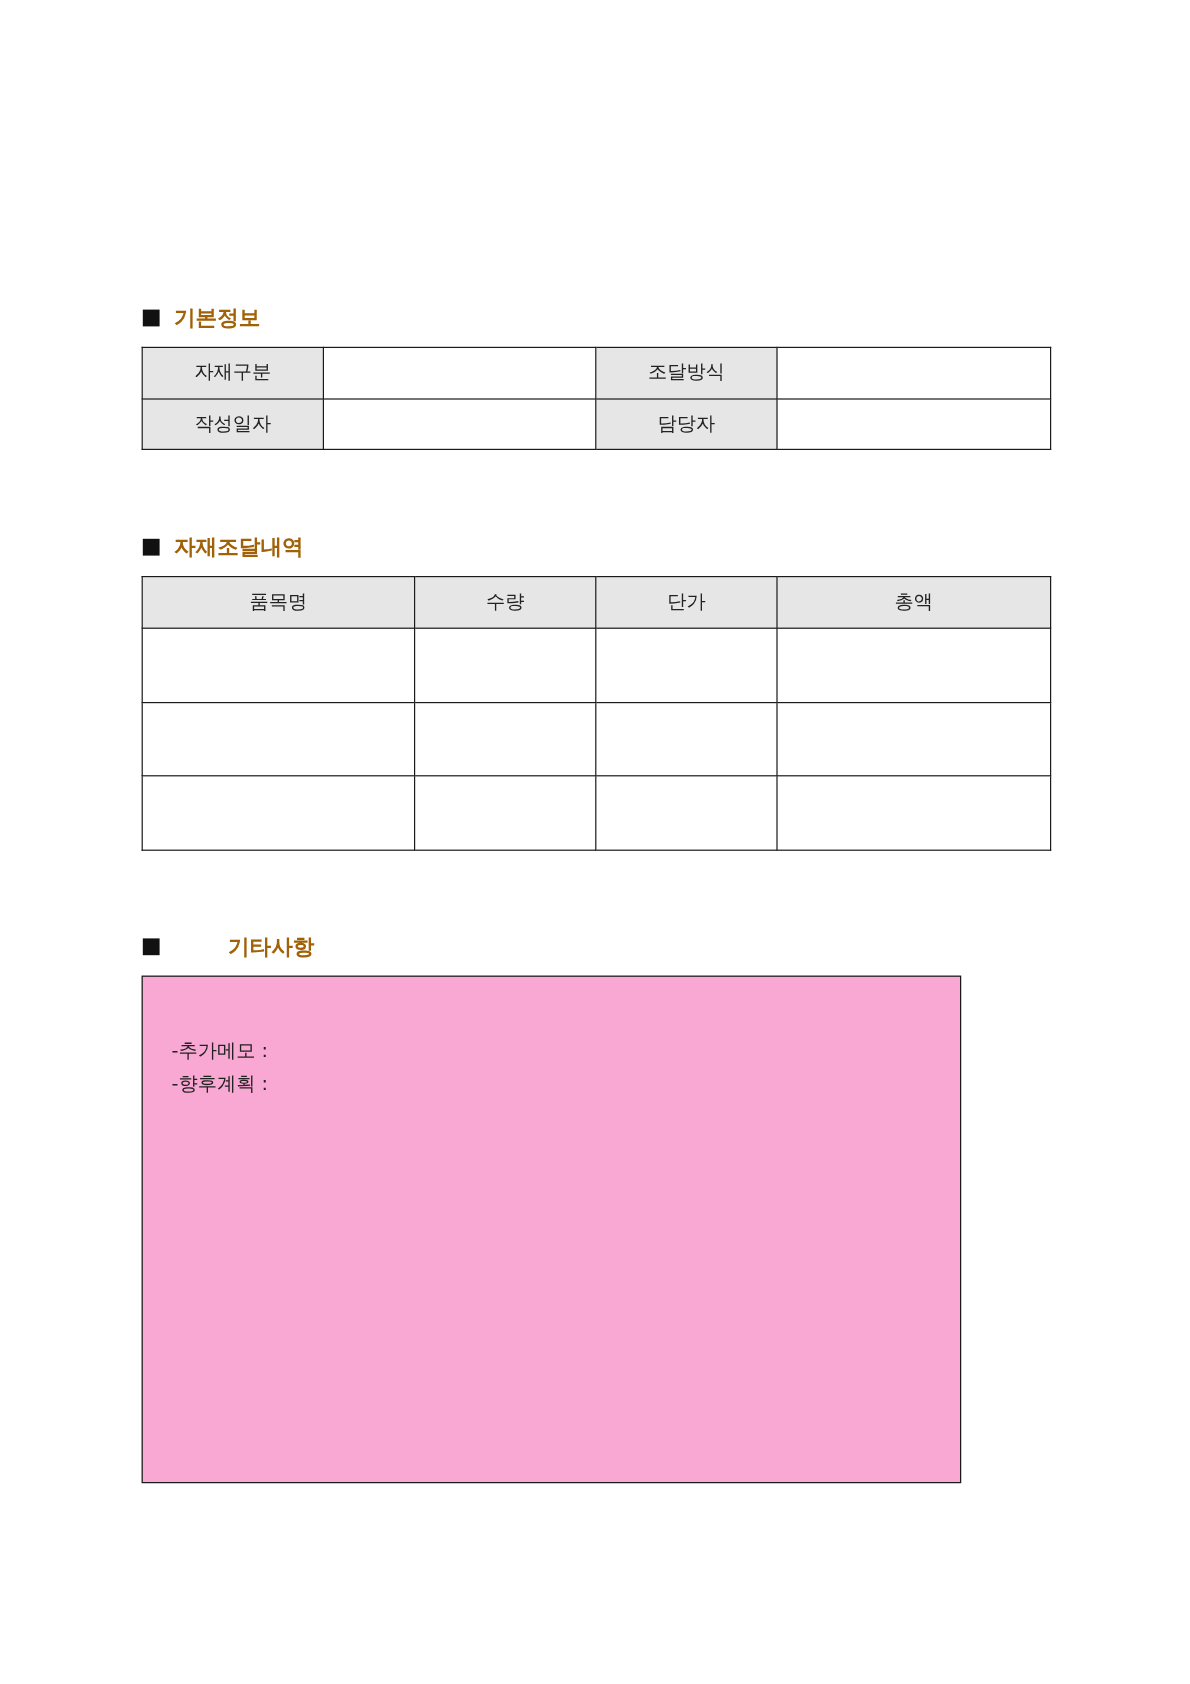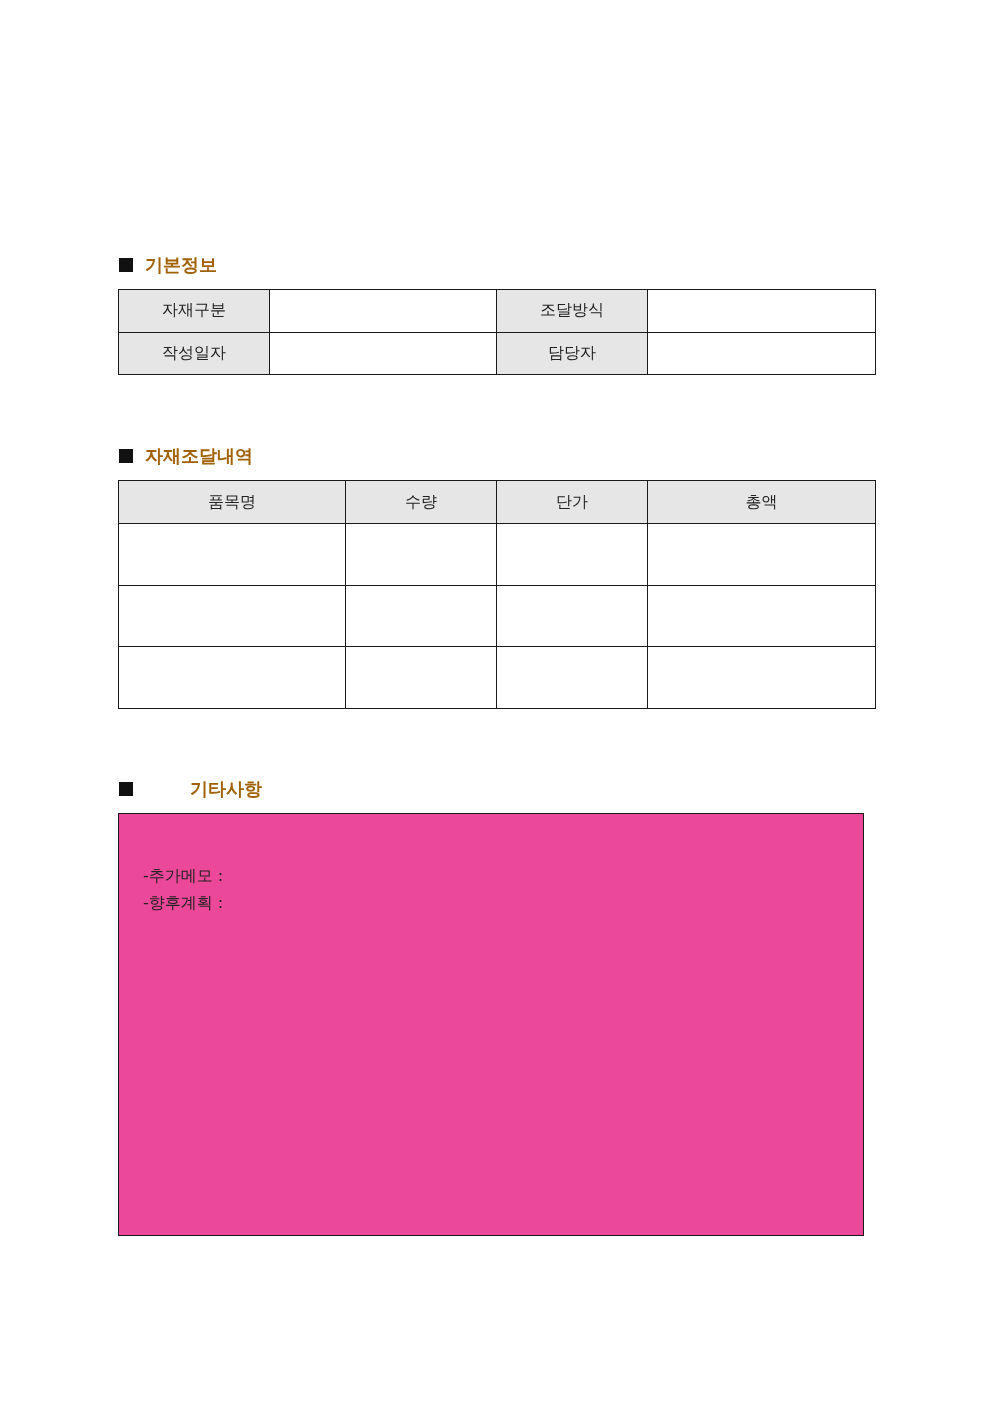--- a/index.html
+++ b/index.html
@@ -69,24 +69,24 @@
     #info-table tr { height: 42.5px; }
 
     #items-table { top: 480px; padding-left: 37px; }
     #items-table tr.header-row { height: 43px; }
     #items-table tr.body-row { height: 61.5px; }
 
     .remarks-box {
       position: absolute;
       left: 118px;
       top: 813px;
-      width: 746px;
+      width: 683px;
       height: 423px;
       border: 1.3px solid #1a1a1a;
-      background: #ec4899;
+      background: #f9a8d4;
     }
     .remarks-lines {
       position: absolute;
       left: 24px;
       top: 48px;
       font-size: 16px;
       color: #222222;
       line-height: 27px;
     }
   </style>

